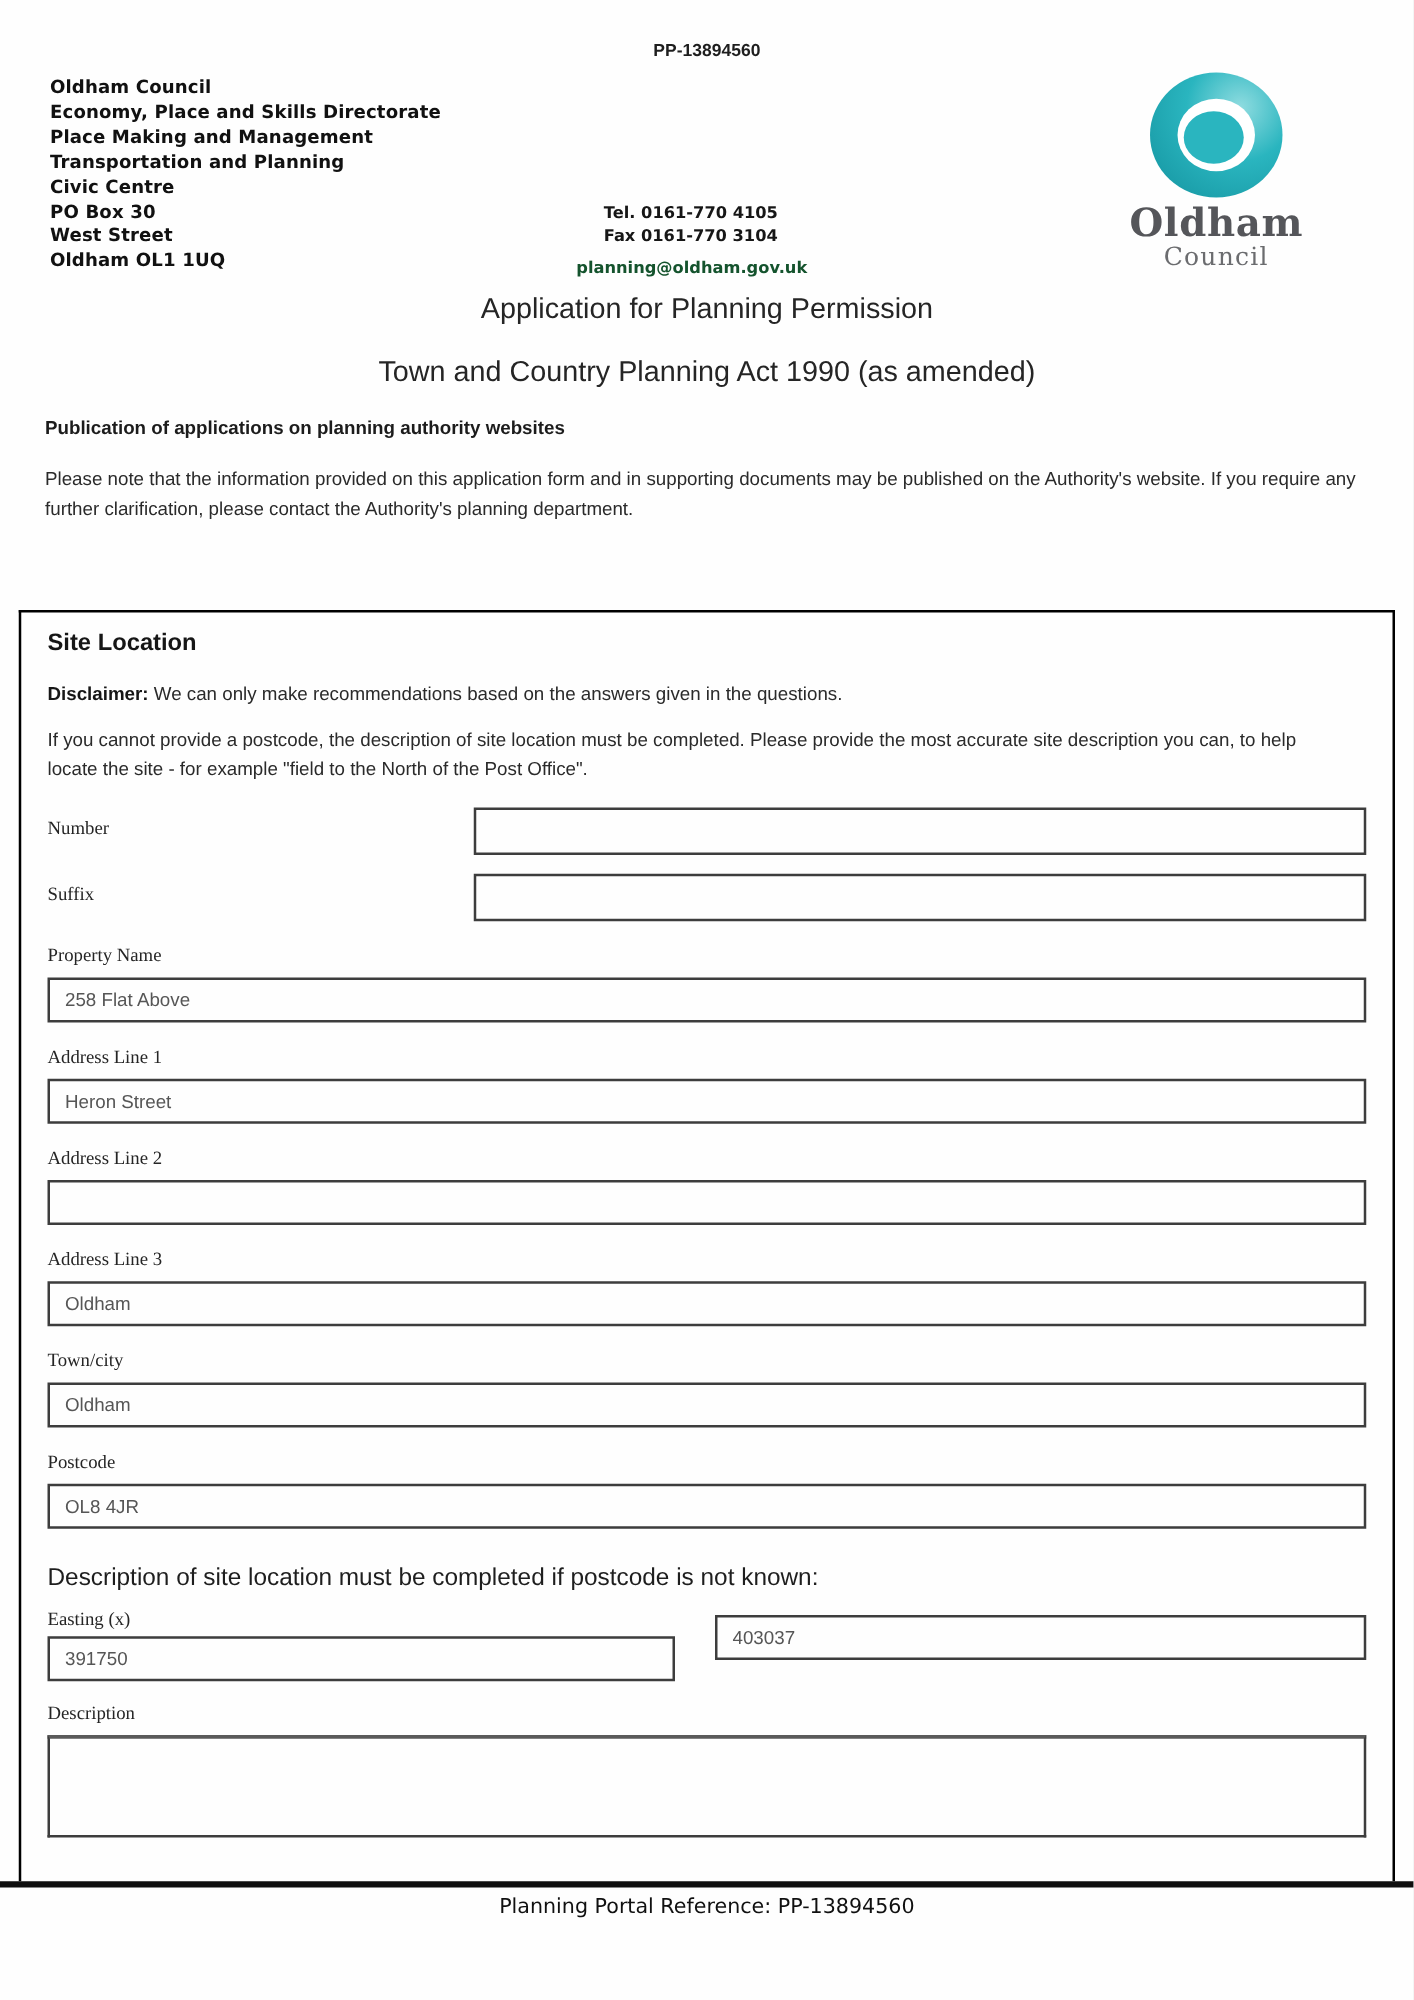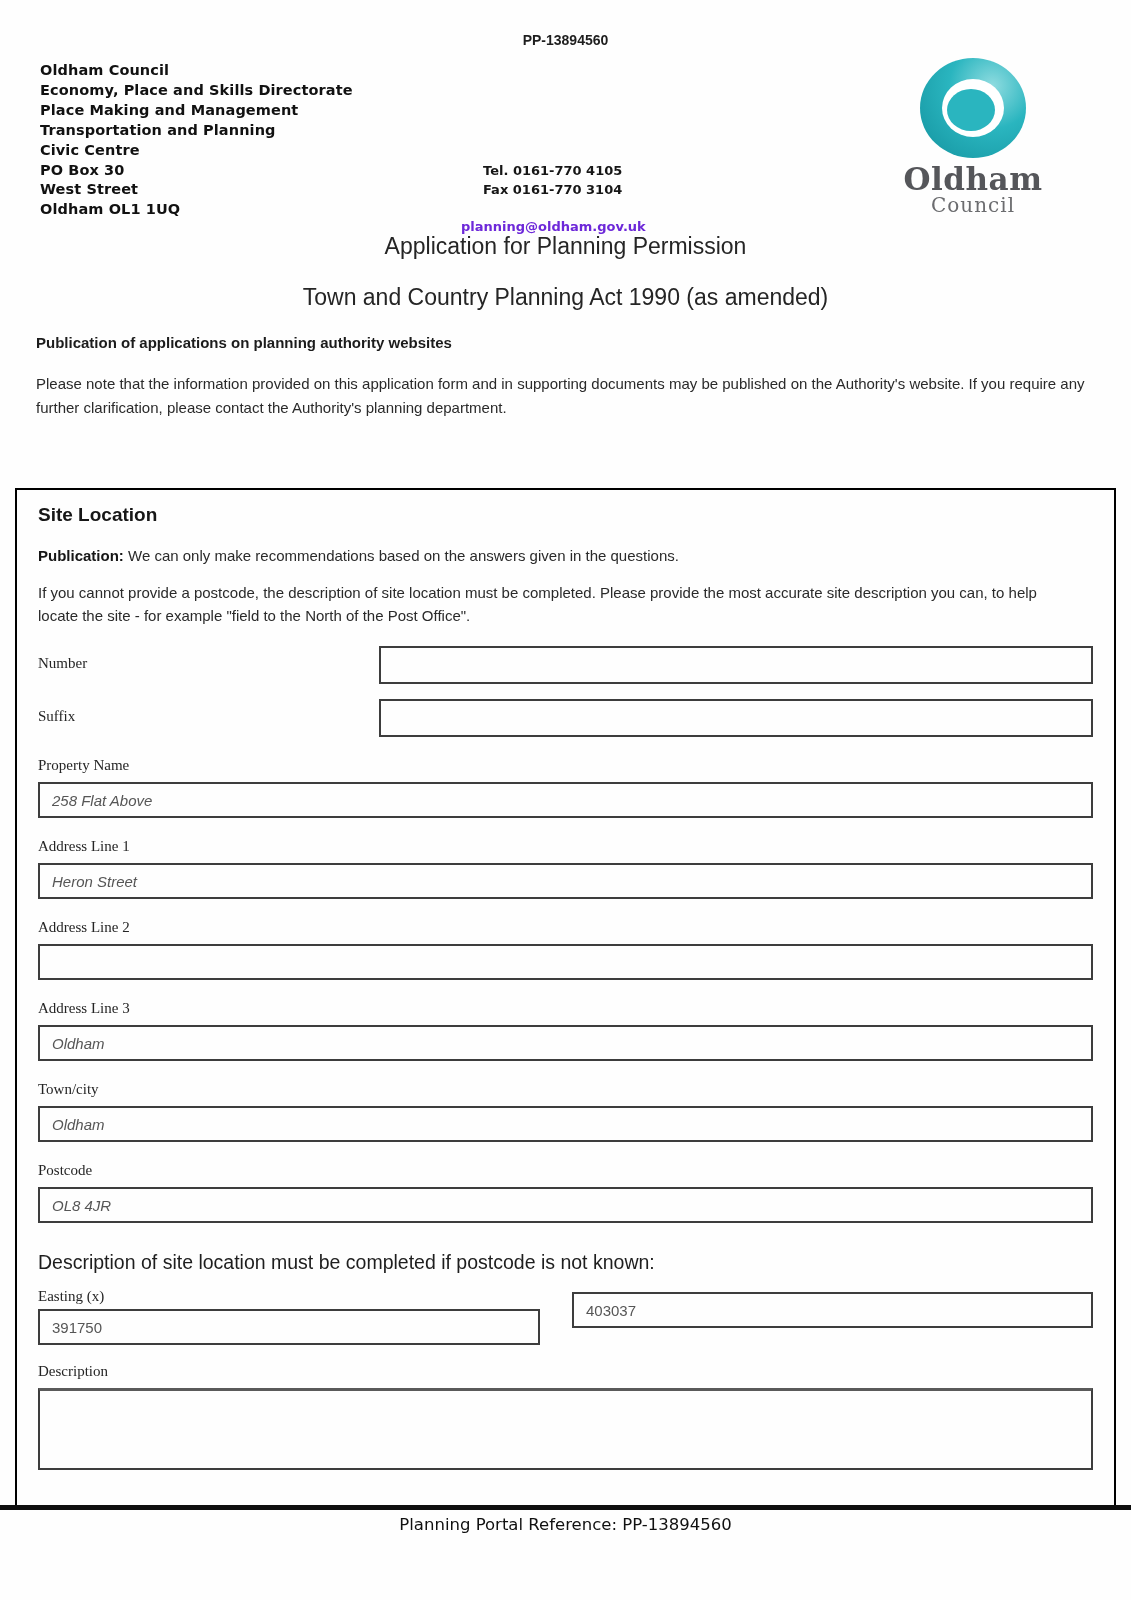--- a/index.html
+++ b/index.html
@@ -17,22 +17,22 @@
     position:absolute; left:40px; top:61px;
     font-family:"DejaVu Sans", sans-serif; font-size:14.5px; font-weight:600;
     line-height:19.9px; color:#111; letter-spacing:0.1px;
   }
   .contact-block {
     position:absolute; left:483px; top:161px;
     font-family:"DejaVu Sans", sans-serif; font-size:13px; font-weight:600;
     line-height:19px; color:#161616;
   }
   .email {
-    position:absolute; left:461px; top:219px;
-    font-family:"DejaVu Sans", sans-serif; font-size:13px; font-weight:700; color:#6d28d9;
+    position:absolute; left:461px; top:207px;
+    font-family:"DejaVu Sans", sans-serif; font-size:13px; font-weight:700; color:#14532d;
   }
   .logo { position:absolute; left:903px; top:58px; width:140px; text-align:center; }
   .logo-ring {
     width:106px; height:100px; margin:0 auto; border-radius:50%;
     background:radial-gradient(circle at 68% 28%, var(--teal-light,#8fdce0) 0%, var(--teal,#2ab5bf) 42%, var(--teal-dark,#13929e) 100%);
     display:flex; align-items:center; justify-content:center;
   }
   .logo-ring-white {
     width:62px; height:58px; border-radius:50%; background:#fff;
     display:flex; align-items:center; justify-content:center;
@@ -70,21 +70,21 @@
   .inline-row .f-label { width:341px; padding-top:9px; }
   .f-label { font-size:15px; color:#252525;font-family:Liberation Serif, serif; }
   .t-input {
     display:block; width:100%; height:38px;
     border:2px solid var(--input-border,#3d3d3d); background:#fefefe;
     font-family:"Liberation Sans", sans-serif; font-size:15px; color:#565656;
     padding:0 12px; outline:none;
   }
   .inline-row .t-input { flex:1; }
   .stack { margin-top:20px; }
-  .stack .t-input { margin-top:8px; height:36px;font-style:italic; }
+  .stack .t-input { margin-top:8px; height:36px; }
   .desc-heading { margin-top:28px; font-size:19.5px; color:#1e1e1e; }
   .coord-row { display:flex; margin-top:14px; }
   .coord-col-left { width:502px; margin-right:32px; }
   .coord-col-right { flex:1; }
   .coord-row .t-input { margin-top:4px; height:36px; }
   .desc-area {
     display:block; width:100%; height:82px; margin-top:8px; resize:none;
     border:2px solid var(--input-border,#3d3d3d); border-top:3px solid #5a5a5a;
     background:#fefefe; font-family:"Liberation Sans", sans-serif;
     font-size:15px; color:#565656; padding:8px 12px; outline:none;
@@ -132,21 +132,21 @@
   <div class="title-main">Application for Planning Permission</div>
   <div class="title-sub">Town and Country Planning Act 1990 (as amended)</div>
 
   <div class="pub-heading">Publication of applications on planning authority websites</div>
   <div class="pub-body">Please note that the information provided on this application form and in supporting documents may be published on the Authority's website. If you require any further clarification, please contact the Authority's planning department.</div>
 
   <div class="section-box">
     <div class="section-title">Site Location</div>
 
     <div class="disclaimer">
-      <b>Publication:</b>
+      <b>Disclaimer:</b>
       <span>We can only make recommendations based on the answers given in the questions.</span>
     </div>
 
     <div class="intro">If you cannot provide a postcode, the description of site location must be completed. Please provide the most accurate site description you can, to help locate the site - for example "field to the North of the Post Office".</div>
 
     <div class="inline-row">
       <div class="f-label">Number</div>
       <input class="t-input" type="text" value="" style="">
     </div>
 

